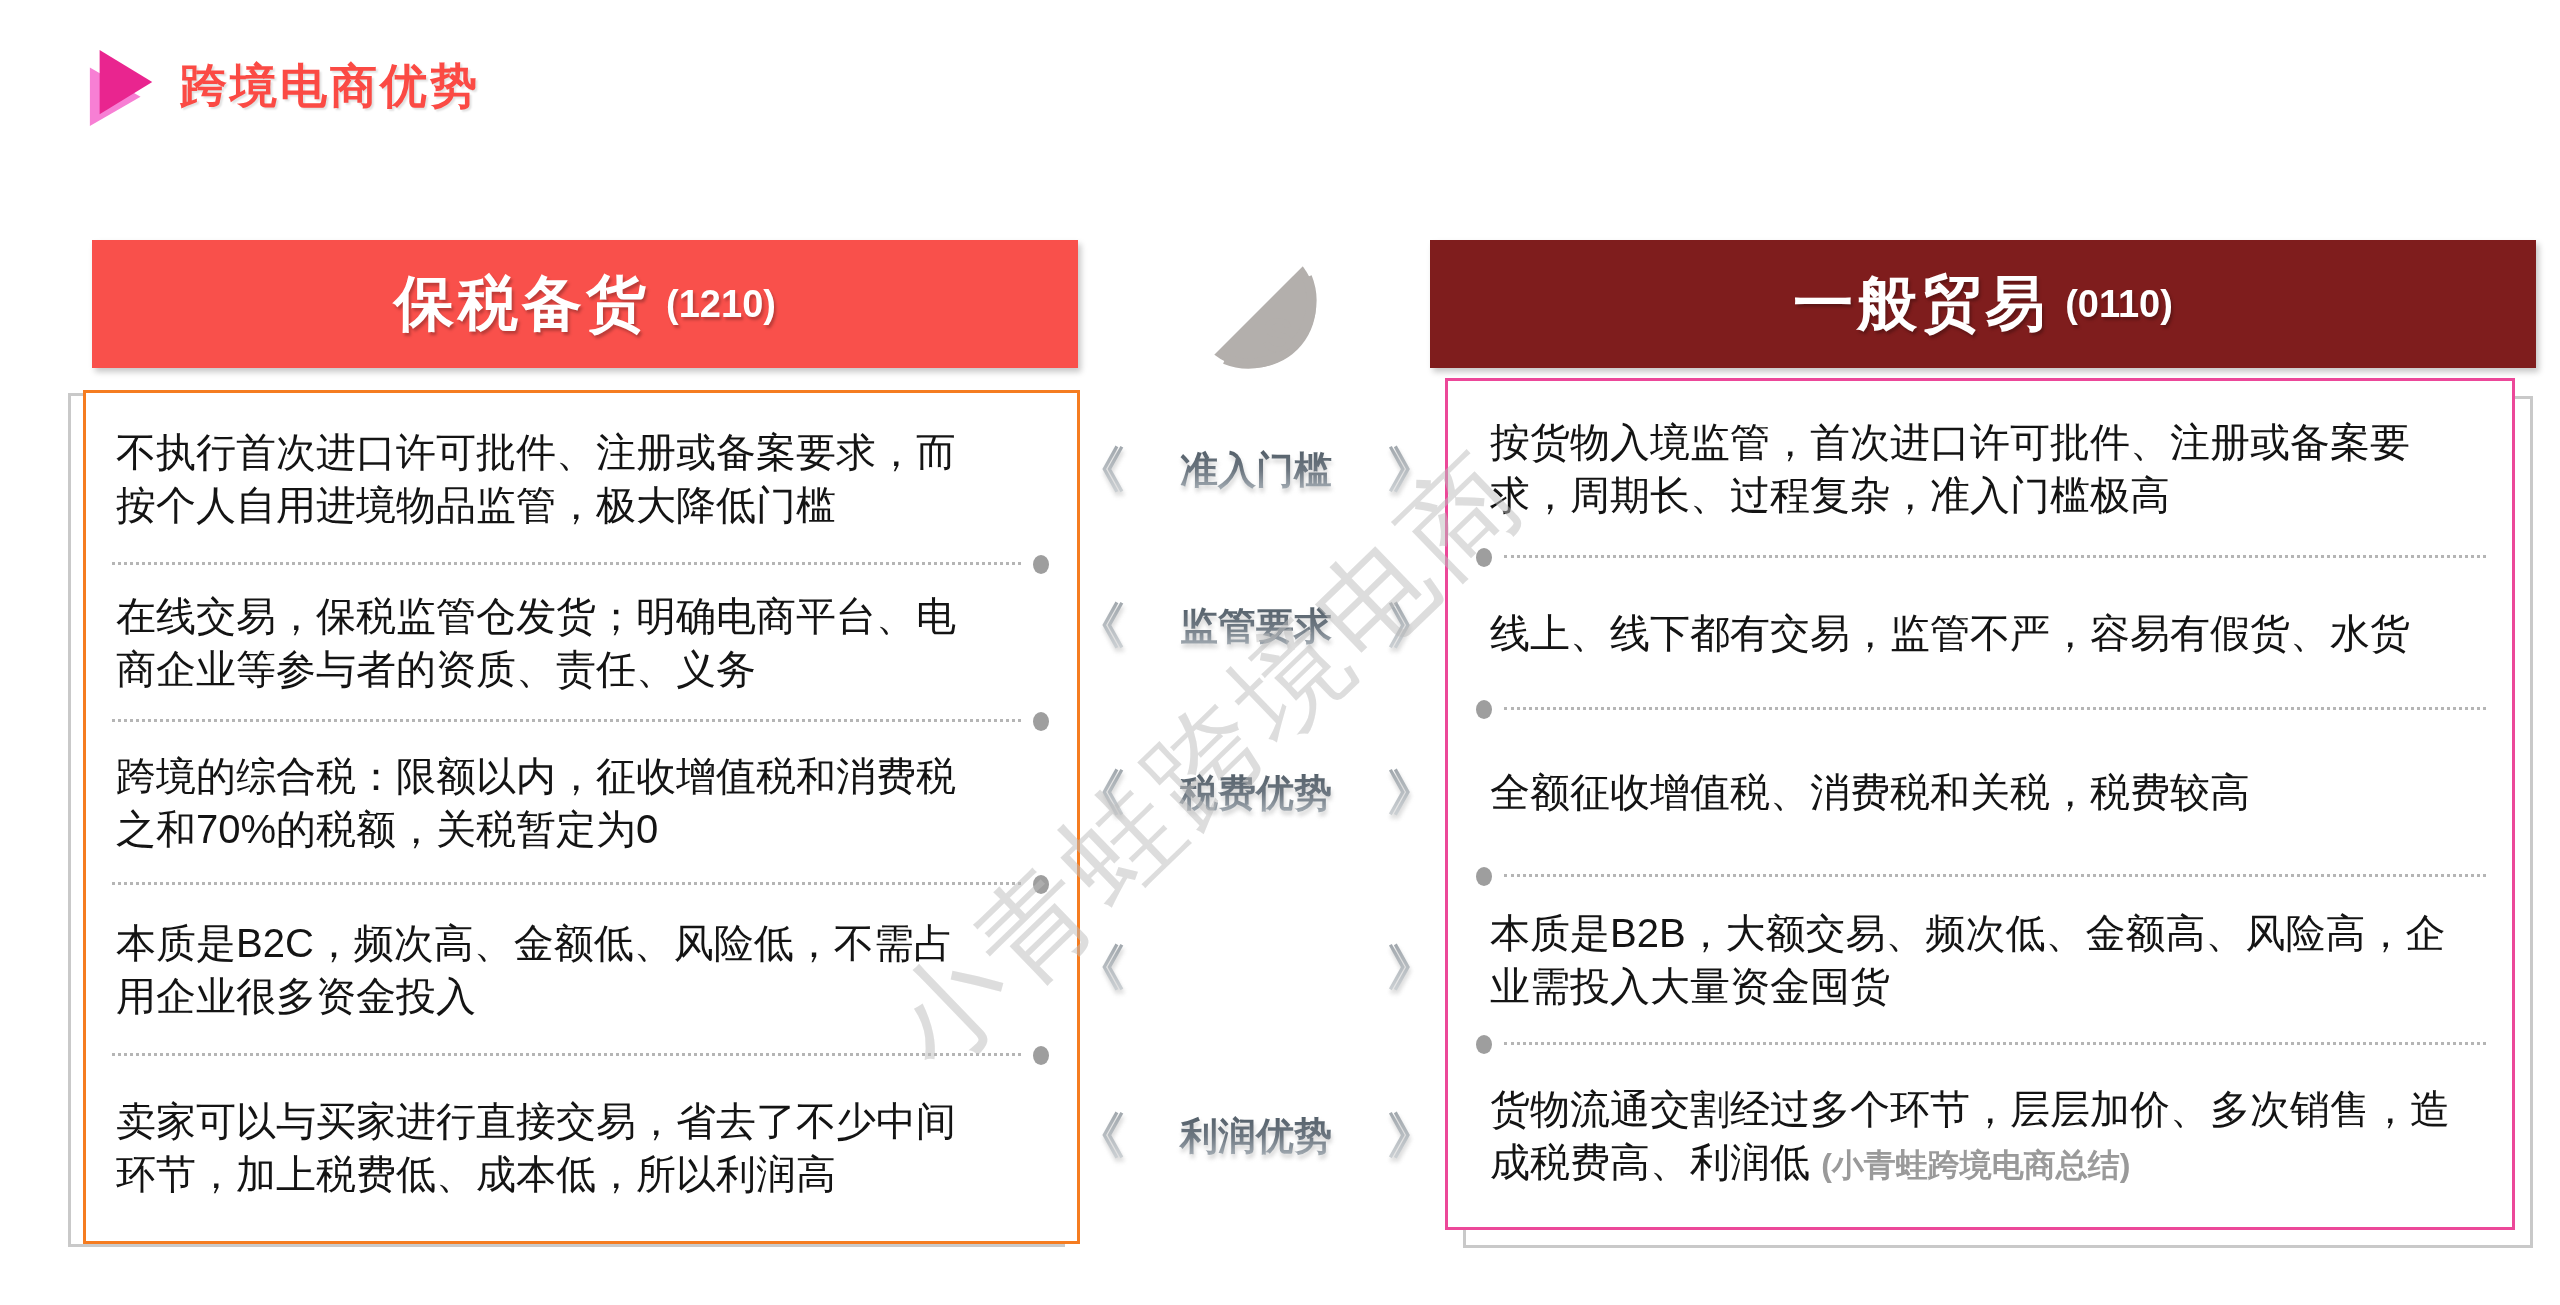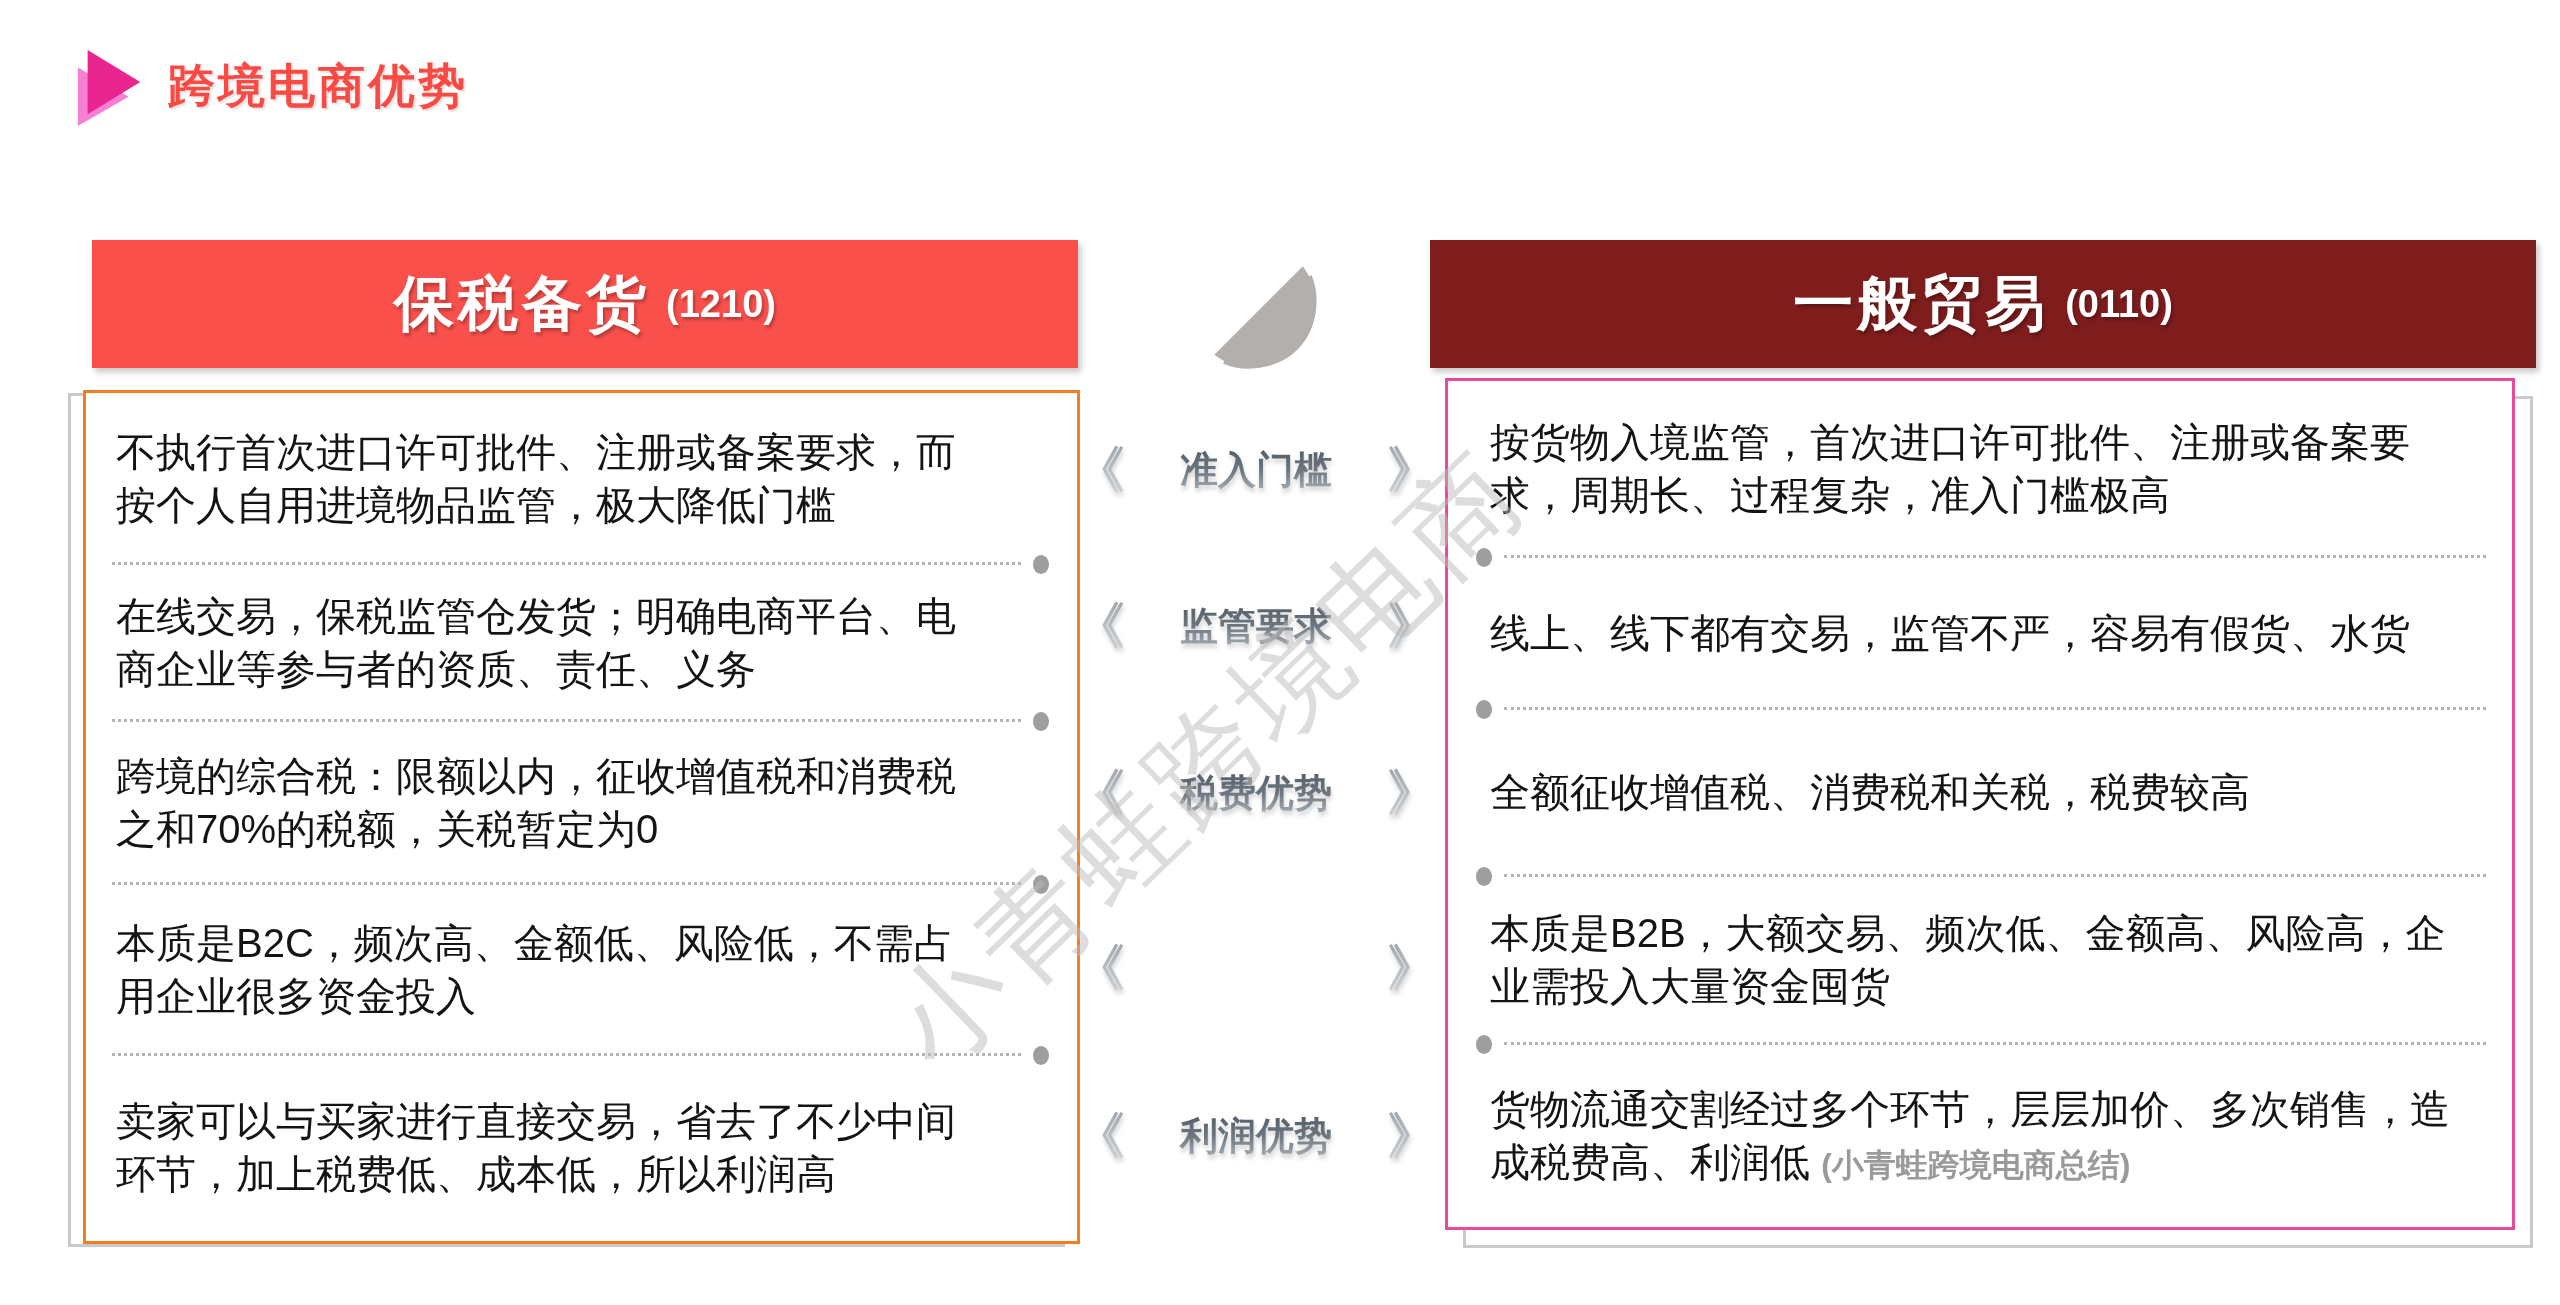--- a/index.html
+++ b/index.html
@@ -1,21 +1,21 @@
 <!DOCTYPE html>
 <html><head>
 <meta charset="utf-8">
 <style>
   * { margin:0; padding:0; box-sizing:border-box; }
   html,body { background:#ffffff; }
   body { width:2560px; height:1305px; font-family:"Liberation Sans", sans-serif; }
   .slide { position:relative; width:2560px; height:1305px; background:#fff; overflow:hidden; }
 
   
-  .title-block { position:absolute; left:72px; top:42px; display:flex; align-items:center; }
+  .title-block { position:absolute; left:84px; top:42px; display:flex; align-items:center; }
   .title-icon { width:78px; height:88px; display:inline-block; }
   .page-title { font-size:47px; font-weight:bold; color:#fb4a44; letter-spacing:3px;
                 text-shadow:2px 2px 2px rgba(0,0,0,0.12); margin-left:18px; }
 
   
   .col-header { position:absolute; top:240px; height:128px; display:flex; align-items:center;
                 justify-content:center; color:#fff; box-shadow:3px 4px 6px rgba(0,0,0,0.22); z-index:10; }
   .col-header.red  { left:92px;  width:986px;  background:#f9504b; }
   .col-header.blue { left:1430px; width:1106px; background:#7f1d1d; }
   .hdr-title { font-size:60px; font-weight:bold; letter-spacing:4px; text-shadow:2px 3px 3px rgba(0,0,0,0.25); }

